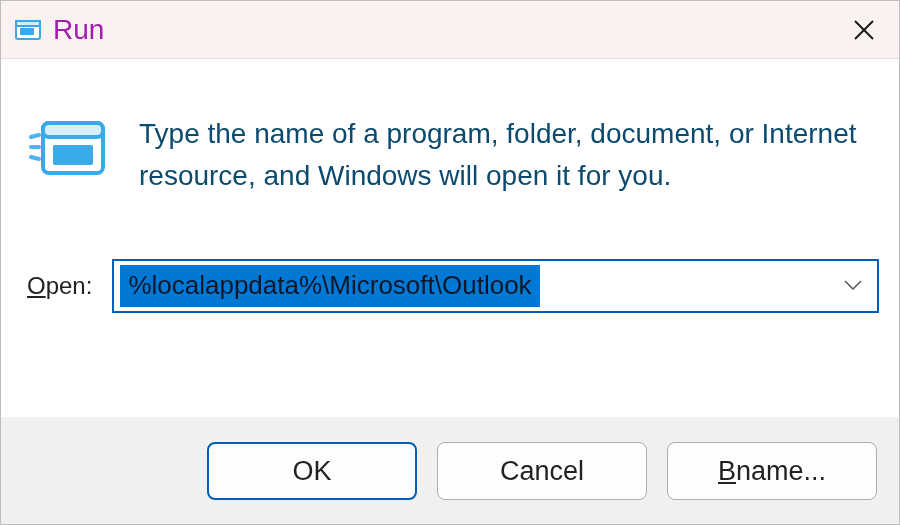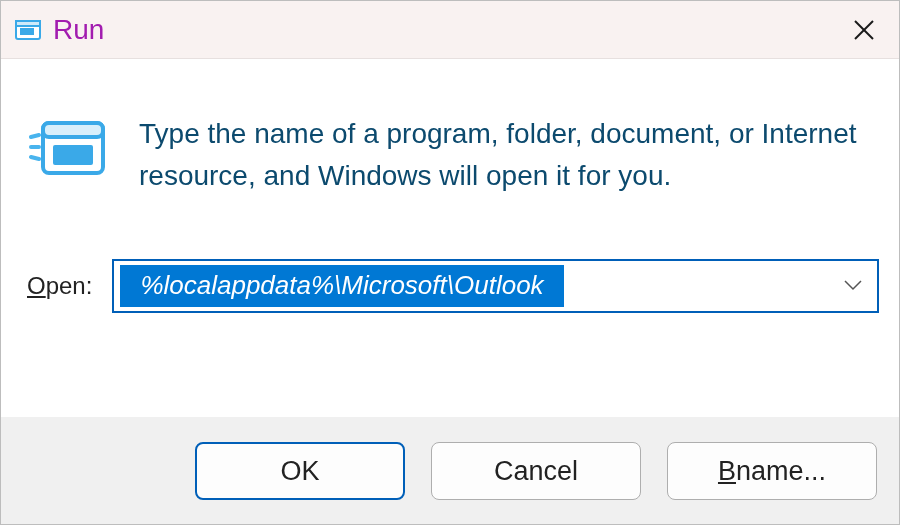--- a/index.html
+++ b/index.html
@@ -99,26 +99,25 @@
       background: #fff;
     }
     .combo-text-wrap {
       flex: 1;
       display: flex;
       align-items: center;
       padding: 4px 6px;
     }
     .combo-text {
       background: #0078d4;
-      color: #ffffff;
+      color: #0f172a;
       font-size: 26px;
-      padding: 4px 20px;
+      padding: 4px 8px;
       line-height: 1.3;
       white-space: nowrap;
-      font-style: italic;
     }
     .combo-arrow {
       width: 48px;
       display: flex;
       align-items: center;
       justify-content: center;
     }
 
     .button-bar {
       background: #f0f0f0;
@@ -133,21 +132,20 @@
       height: 58px;
       border: 1px solid #aeaeae;
       border-radius: 8px;
       background: #fdfdfd;
       font-size: 27px;
       color: #222;
       display: flex;
       align-items: center;
       justify-content: center;
       cursor: default;
-      margin-left: 6px;
     }
     .btn.primary {
       border: 2px solid #005fb8;
     }
     .btn .ul { text-decoration: underline; }
   </style>
 </head>
 <body>
 
 <div class="window">

